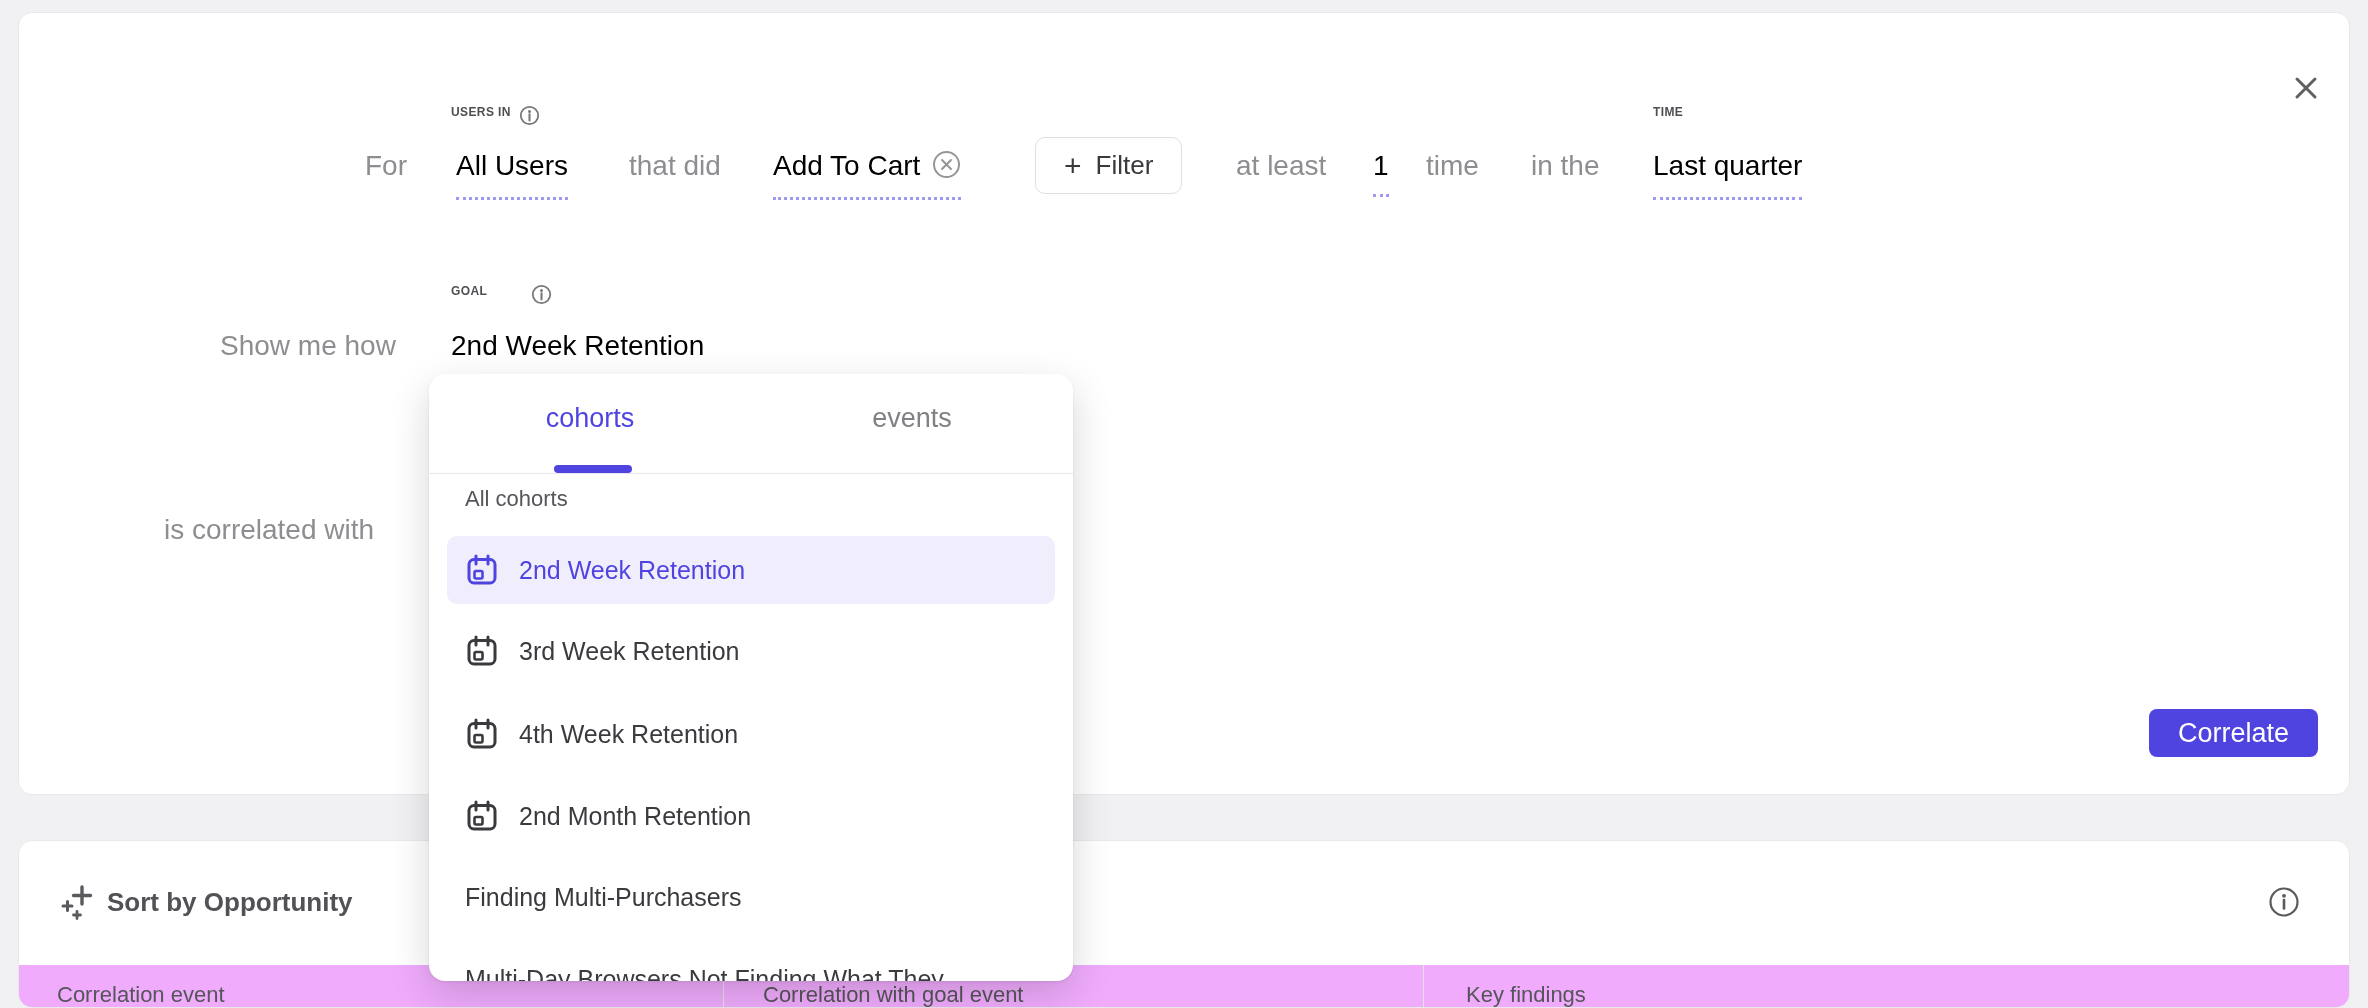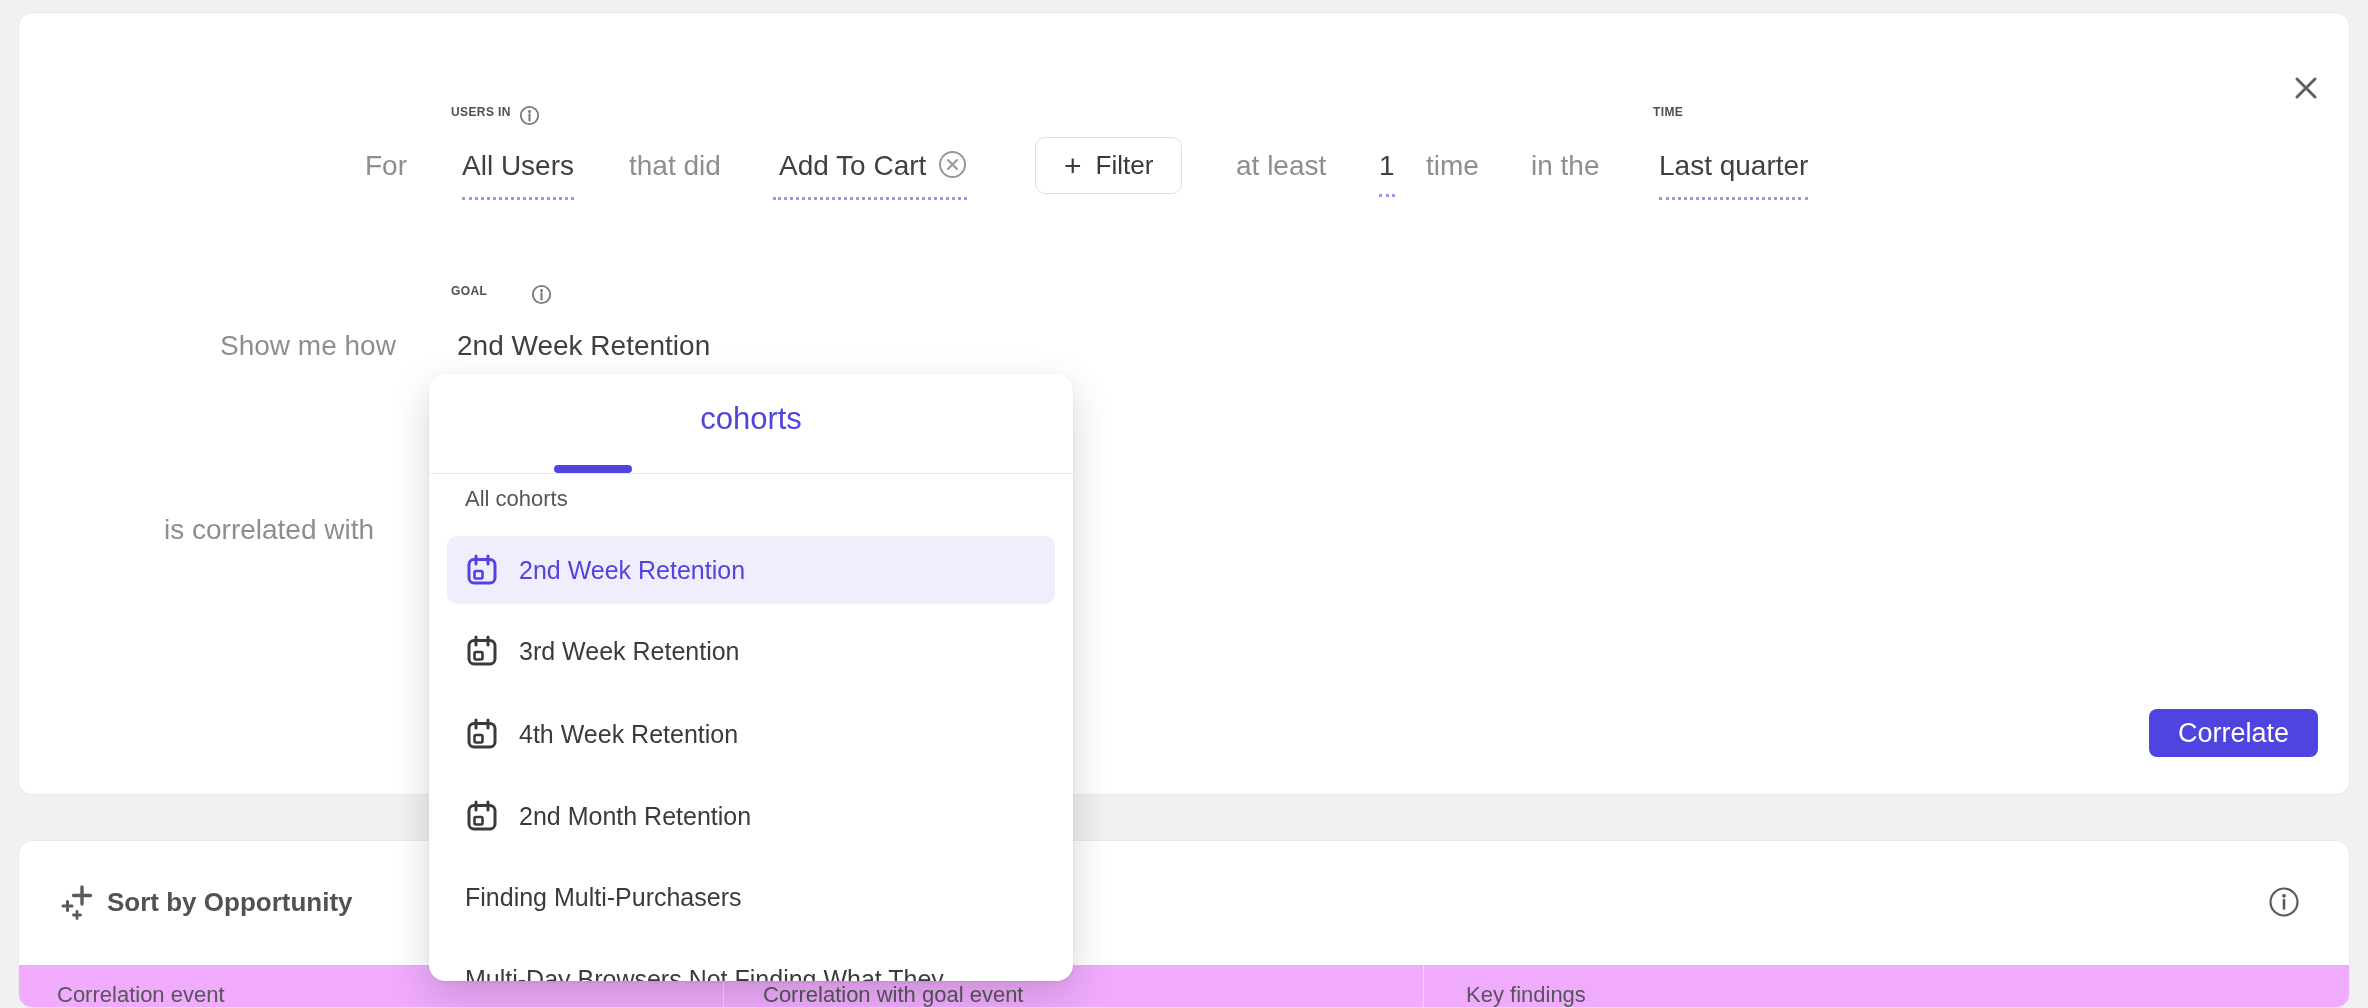--- a/index.html
+++ b/index.html
@@ -15,21 +15,21 @@
   
   .card {
     position:absolute; background:#ffffff;
     border:1px solid #e9e9eb; border-radius:14px;
   }
   .card.query   { left:18px; top:12px;  width:2332px; height:783px; }
   .card.results { left:18px; top:840px; width:2332px; height:168px; overflow:hidden; z-index:1; }
 
   
   .qtext { position:absolute; font-size:28px; line-height:40px; color:#8e8e92; white-space:nowrap; }
-  .qval  { color:#404040;margin-left:6px; }
+  .qval  { color:#000000; }
   .underline-dotted {
     display:inline-block; padding-bottom:11px;
     border-bottom:3px dotted rgba(79,68,224,.55);
   }
   .flabel {
     position:absolute; font-size:12px; font-weight:600; letter-spacing:.4px;
     color:#4e4e53; white-space:nowrap; display:flex; align-items:flex-start; gap:8px;
   }
   .icon { display:inline-flex; align-items:center; justify-content:center; }
 
@@ -53,21 +53,21 @@
   .close-btn { position:absolute; left:2272px; top:60px; width:30px; height:30px; cursor:pointer; }
 
   
   .panel {
     position:absolute; left:429px; top:374px; width:644px; height:607px;
     background:#fff; border-radius:16px; z-index:10; overflow:hidden;
     box-shadow:0 1px 3px rgba(0,0,0,.08), 0 14px 40px rgba(0,0,0,.16);
   }
   .tabs { position:relative; height:100px; border-bottom:1px solid #e8e8ea; display:flex; }
   .tab  { flex:1; display:flex; align-items:center; justify-content:center;
-          font-size:31px; color:#808085; cursor:pointer; padding-bottom:10px; }
+          font-size:27px; color:#808085; cursor:pointer; padding-bottom:10px; }
   .tab.active { color:#4f44e0; }
   .tab-bar { position:absolute; left:125px; top:91px; width:78px; height:8px;
              background:#4f44e0; border-radius:4px; }
   .section-label { position:absolute; left:36px; top:112px; font-size:22px; color:#55555a; }
   .ditem {
     position:absolute; left:18px; width:608px; height:68px;
     display:flex; align-items:center; border-radius:10px;
     font-size:25px; color:#3b3b3f; cursor:pointer; padding-left:18px;
   }
   .ditem .cal { margin-right:20px; flex:0 0 auto; color:#3a3a3e; }
@@ -210,20 +210,21 @@
       <span class="th c2">Correlation with goal event</span>
       <span class="th c3">Key findings</span>
       <span class="col-divider d1"></span>
       <span class="col-divider d2"></span>
     </div>
   </div>
 
   <div class="panel">
     <div class="tabs">
       <div class="tab active">cohorts</div>
+      <div class="tab">events</div>
       <div class="tab-bar"></div>
     </div>
 
     <div class="section-label">All cohorts</div>
 
     <div class="ditem selected" style="top:162px;">
       <span class="cal icon">
         <svg width="34" height="34" viewBox="0 0 34 34">
           <rect x="4" y="6.5" width="26" height="23.5" rx="5" fill="none" stroke="currentColor" stroke-width="3"></rect>
           <path d="M11 3 v8 M23 3 v8" stroke="currentColor" stroke-width="3" stroke-linecap="round"></path>

